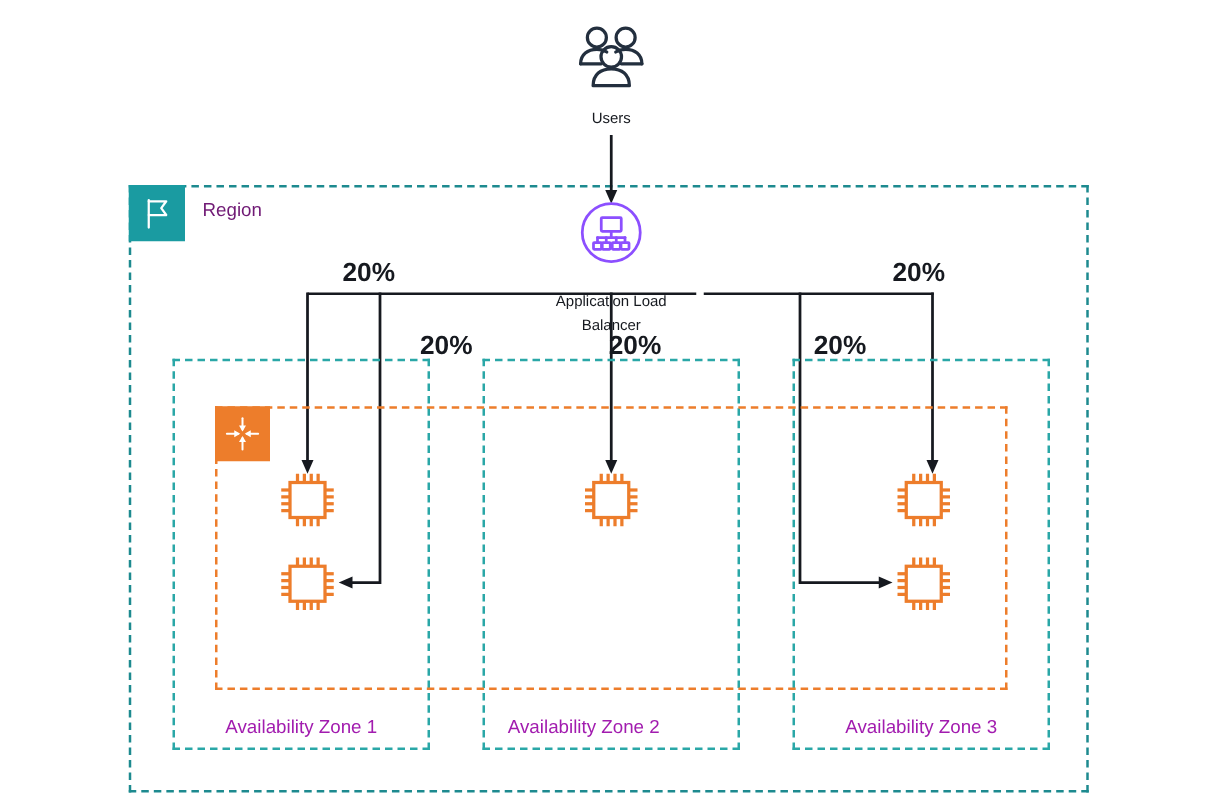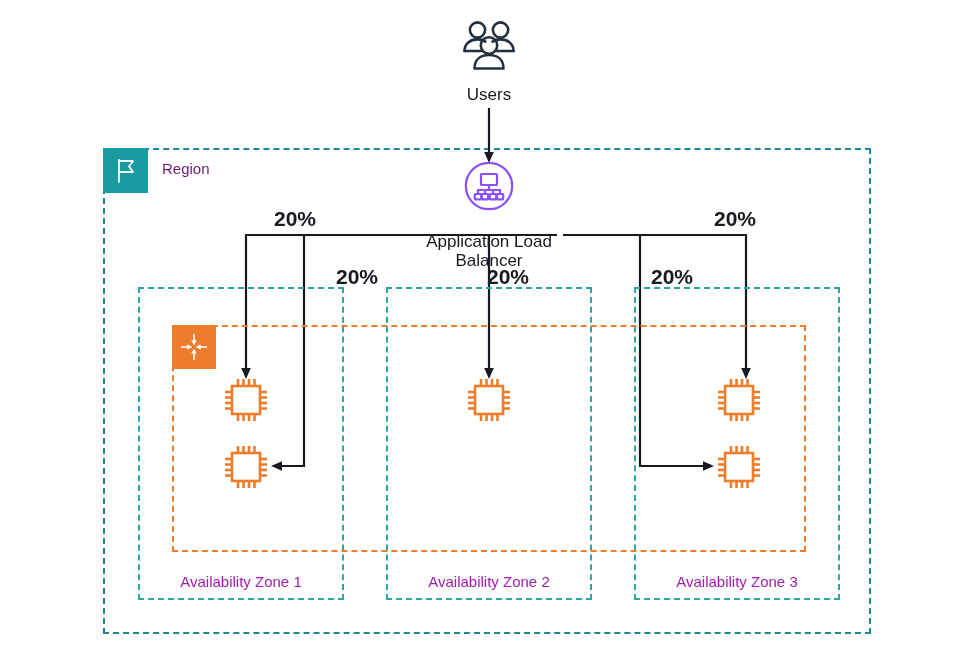--- a/index.html
+++ b/index.html
@@ -13,21 +13,21 @@
     height: 648px;
     background: #ffffff;
     font-family: "Liberation Sans", sans-serif;
     overflow: hidden;
   }
   .abs { position: absolute; }
 
   
   .label {
     color: #16191f;
-    font-size: 17px;
+    font-size: 12px;
     line-height: 19px;
     text-align: center;
     white-space: pre-line;
   }
   .pct {
     color: #16191f;
     font-size: 21px;
     font-weight: bold;
     line-height: 22px;
     text-align: right;
@@ -174,21 +174,21 @@
       <line x1="6" y1="0" x2="6" y2="135" stroke="#16191f" stroke-width="2.2"></line>
       <polygon points="6,145 1.2,134 10.8,134" fill="#16191f"></polygon>
     </svg>
   </div>
   <div class="abs pct" style="left:676px; top:208px; width:80px;">20%</div>
 
   <div class="abs az-box" style="left:138px; top:287px; width:206px; height:313px;"></div>
   <div class="abs az-label" style="left:138px; top:573px; width:206px;">Availability Zone 1</div>
 
   <div class="abs az-box" style="left:386px; top:287px; width:206px; height:313px;"></div>
-  <div class="abs az-label" style="left:386px; top:573px; width:206px;text-align:center;">Availability Zone 2</div>
+  <div class="abs az-label" style="left:364px; top:573px; width:206px;text-align:center;">Availability Zone 2</div>
 
   <div class="abs az-box" style="left:634px; top:287px; width:206px; height:313px;"></div>
   <div class="abs az-label" style="left:634px; top:573px; width:206px;">Availability Zone 3</div>
 
   <div class="abs asg-box" style="left:172px; top:325px; width:634px; height:227px;"></div>
 
   <div class="abs asg-badge" style="left:172px; top:325px; width:44px; height:44px;">
     <svg width="30" height="30" viewBox="0 0 30 30" fill="none" stroke="#ffffff" stroke-width="1.6" stroke-linecap="round" stroke-linejoin="round">
       <line x1="15" y1="2.5" x2="15" y2="11.5"></line>
       <polygon points="15,13.2 12.2,8.4 17.8,8.4" fill="#ffffff" stroke="none"></polygon>

